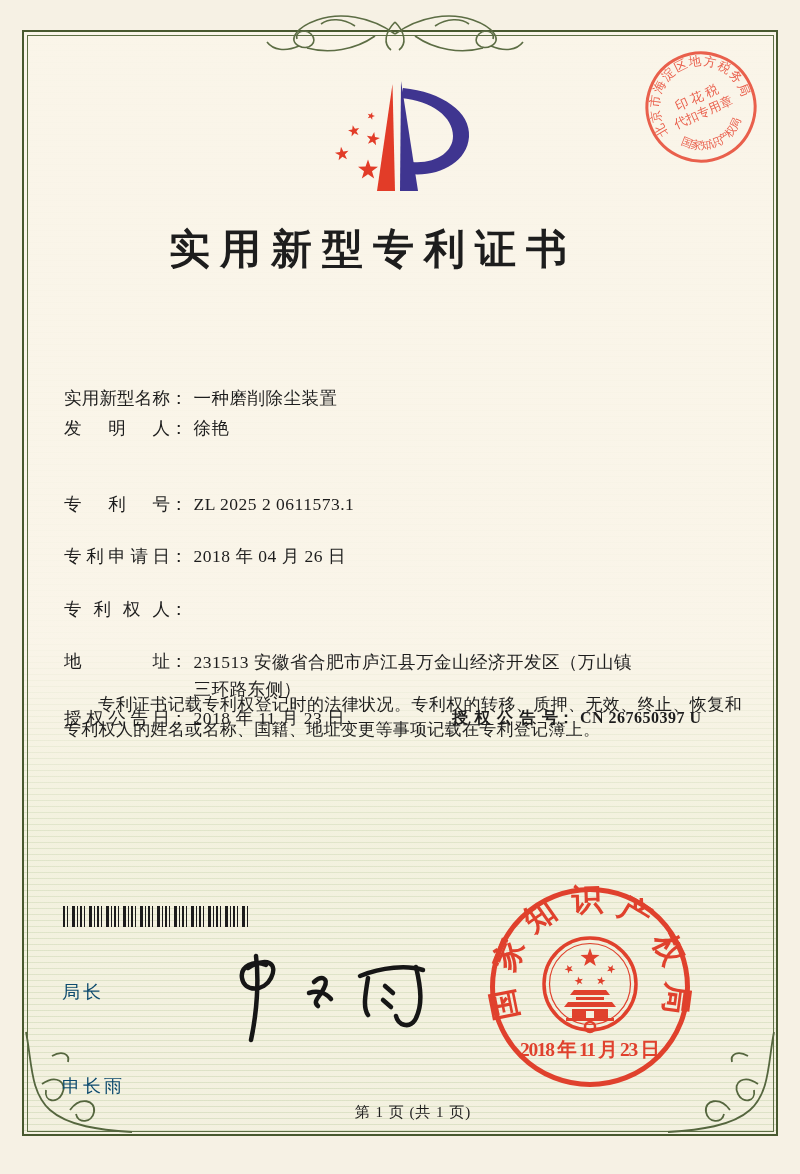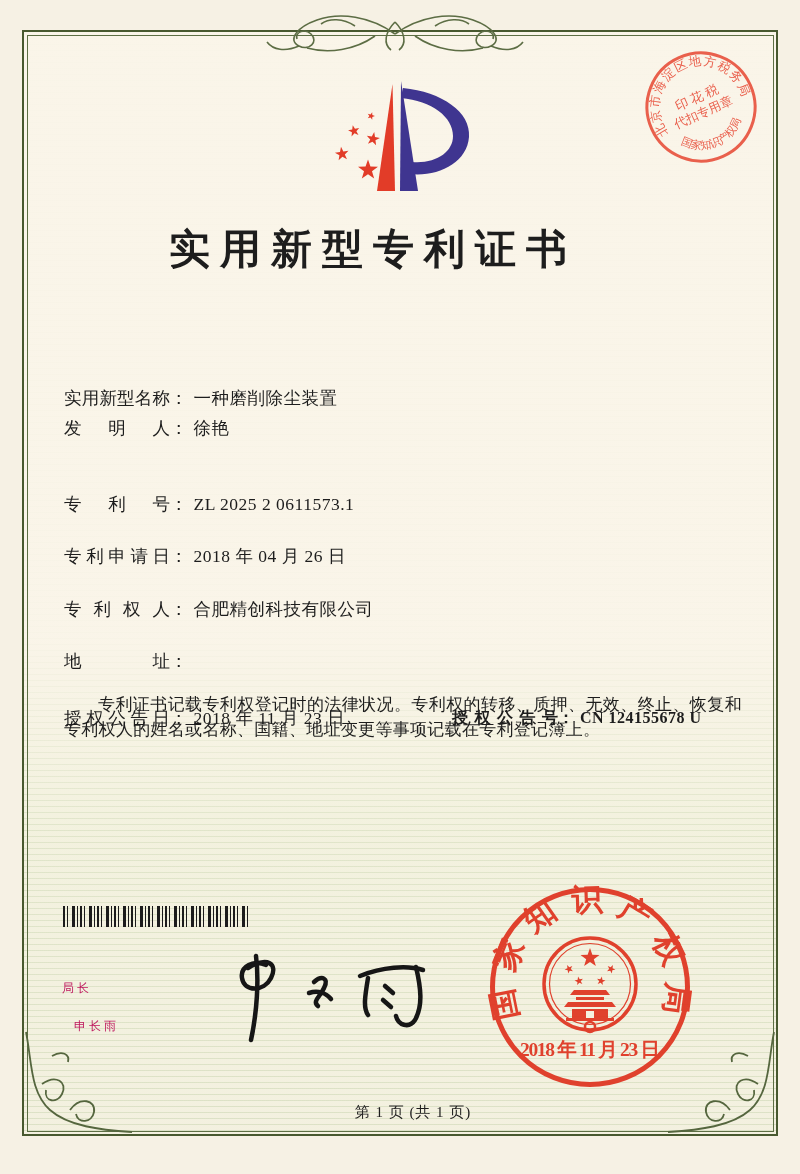--- a/index.html
+++ b/index.html
@@ -49,25 +49,25 @@
   }
   .barcode {
     position:absolute; left:63px; top:906px; width:185px; height:21px;
     background:repeating-linear-gradient(90deg,
       #1c1c1c 0 2px, rgba(0,0,0,0) 2px 4px,
       #1c1c1c 4px 5px, rgba(0,0,0,0) 5px 9px,
       #1c1c1c 9px 12px, rgba(0,0,0,0) 12px 14px,
       #1c1c1c 14px 15px, rgba(0,0,0,0) 15px 17px);
   }
   .sig-title, .sig-name {
-    position:absolute; left:62px; font-size:12px; letter-spacing:3px;
-    font-family:"Liberation Sans","DejaVu Sans",sans-serif; color:#be185d;
+    position:absolute; left:62px; font-size:18px; letter-spacing:3px;
+    font-family:"Liberation Sans","DejaVu Sans",sans-serif; color:#0c4a6e;
   }
   .sig-title { top:980px; }
-  .sig-name  { top:1018px;margin-left:12px; }
+  .sig-name  { top:1074px; }
   .autograph { position:absolute; left:210px; top:948px; }
   .official-seal { position:absolute; left:487px; top:884px; opacity:.93; }
   .tax-stamp { position:absolute; left:642px; top:48px; transform:rotate(-24deg); opacity:.9; }
   .logo { position:absolute; left:330px; top:70px; }
   .footer { position:absolute; left:13px; top:1097px; width:800px; text-align:center; font-size:15px; letter-spacing:1px;margin-top:6px; }
   .orn-top { position:absolute; left:185px; top:6px; }
   .orn-bl  { position:absolute; left:16px;  top:1026px; }
   .orn-br  { position:absolute; left:664px; top:1026px; }
   svg text { font-family:"Liberation Serif","DejaVu Serif",serif; }
 </style>
@@ -163,34 +163,34 @@
     <span class="field-value">ZL 2025 2 0611573.1</span>
   </div>
   <div class="field-row" style="top:496px">
     <span class="field-label">专利申请日</span>
       <span class="field-colon">：</span>
     <span class="field-value">2018 年 04 月 26 日</span>
   </div>
   <div class="field-row" style="top:549px">
     <span class="field-label">专利权人</span>
       <span class="field-colon">：</span>
-    <span class="field-value">合肥精创科技有限公司</span>
   </div>
   <div class="field-row" style="top:601px">
     <span class="field-label">地址</span>
       <span class="field-colon">：</span>
+    <span class="field-value addr-value">231513 安徽省合肥市庐江县万金山经济开发区（万山镇三环路东侧）</span>
   </div>
   <div class="field-row" style="top:658px">
     <span class="field-label">授权公告日</span>
       <span class="field-colon">：</span>
     <span class="field-value">2018 年 11 月 23 日</span>
     <span class="grant-group">
       <span class="field-label">授权公告号</span>
         <span class="field-colon">：</span>
-      <span class="field-value">CN 124155678 U</span>
+      <span class="field-value">CN 267650397 U</span>
     </span>
   </div>
 
   <div class="body-text">
     <p>专利证书记载专利权登记时的法律状况。专利权的转移、质押、无效、终止、恢复和专利权人的姓名或名称、国籍、地址变更等事项记载在专利登记簿上。</p>
   </div>
 
   <div class="barcode"></div>
 
   <div class="sig-title">局长</div>

